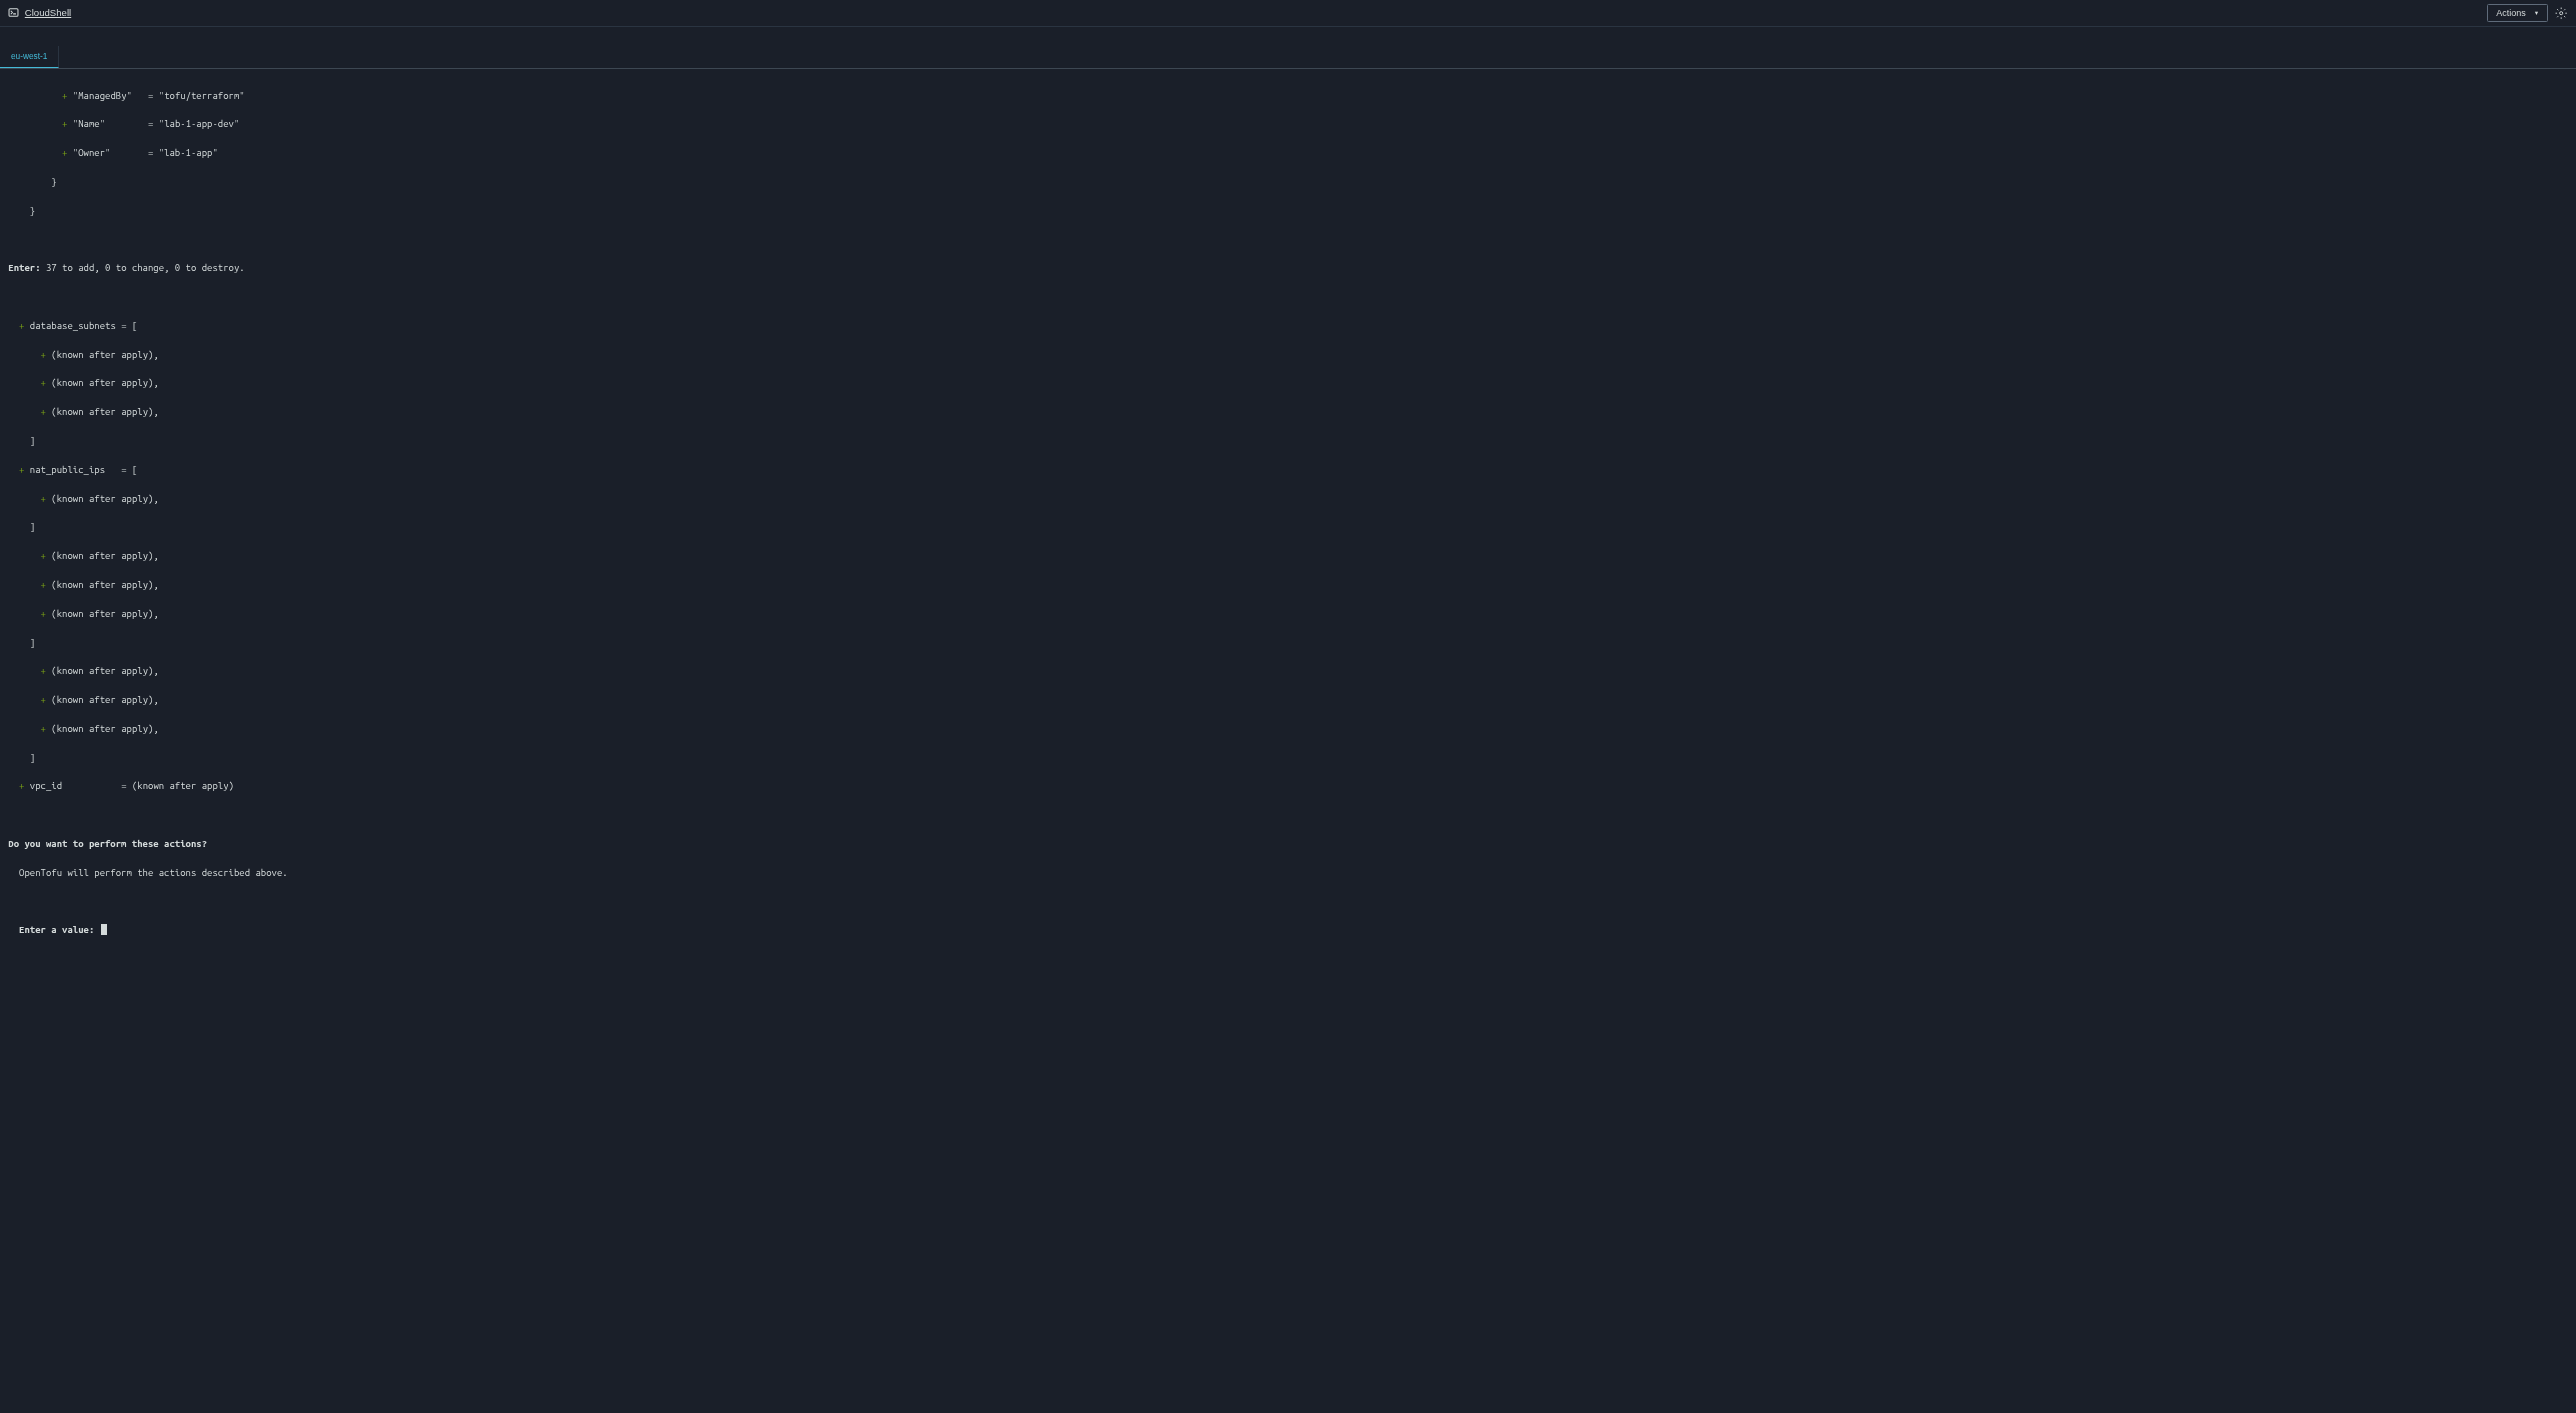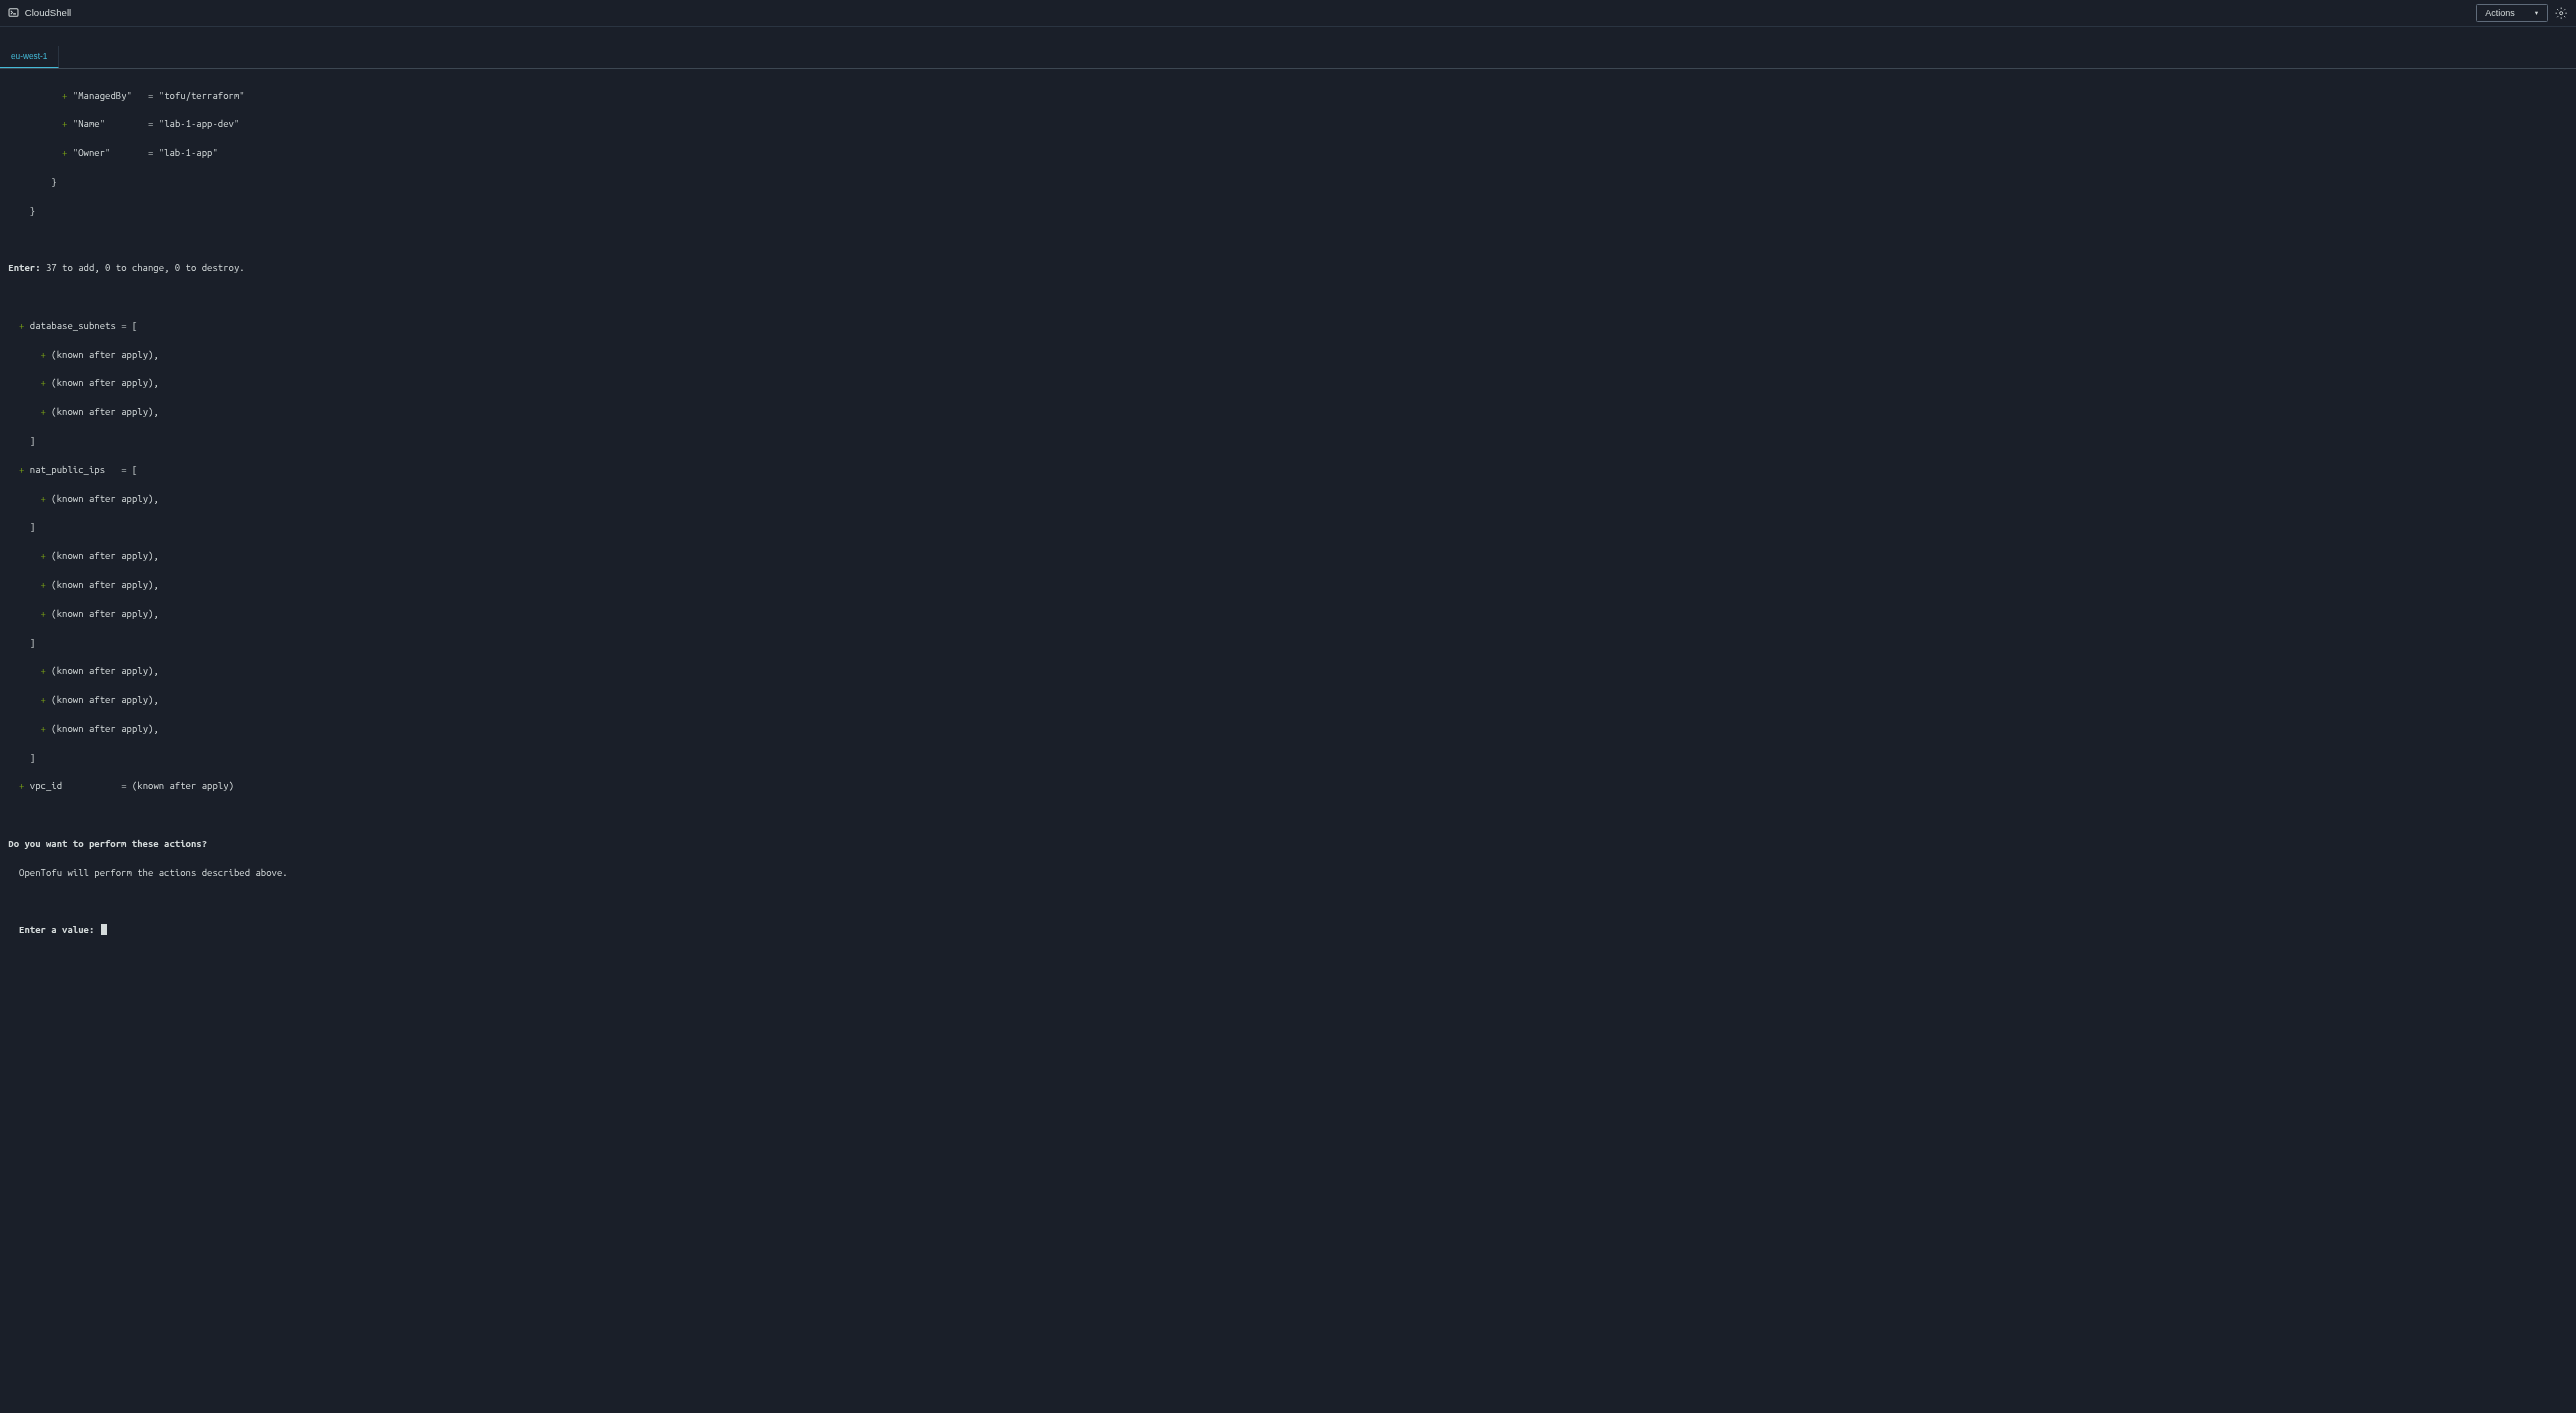--- a/index.html
+++ b/index.html
@@ -20,20 +20,21 @@
       display: flex;
       align-items: center;
       justify-content: space-between;
       padding: 4.1px 8.3px;
       border-bottom: 0.7px solid #2a3441;
     }
     .header-left {
       display: flex;
       align-items: center;
       gap: 5.5px;
+      text-decoration: underline;
     }
     .cloudshell-icon {
       width: 11px;
       height: 11px;
       display: inline-flex;
       align-items: center;
       justify-content: center;
     }
     .app-title {
       font-size: 9.6px;
@@ -48,21 +49,21 @@
     .actions-button {
       background: transparent;
       border: 0.7px solid #5f6b7a;
       color: #d5dbdb;
       padding: 2.8px 8.3px;
       font-size: 9px;
       border-radius: 1.4px;
       cursor: pointer;
       display: flex;
       align-items: center;
-      gap: 19px;
+      gap: 8px;
     }
     .dropdown-caret {
       font-size: 5.5px;
     }
     .settings-icon {
       width: 13.8px;
       height: 13.8px;
       display: flex;
       align-items: center;
       justify-content: center;

